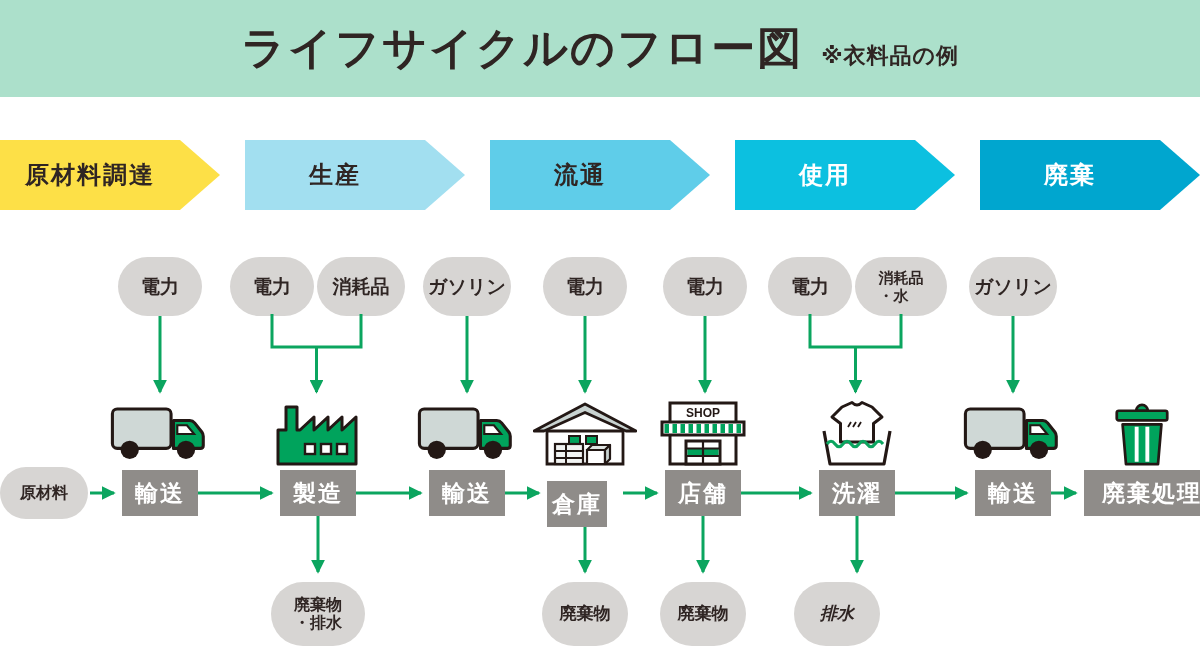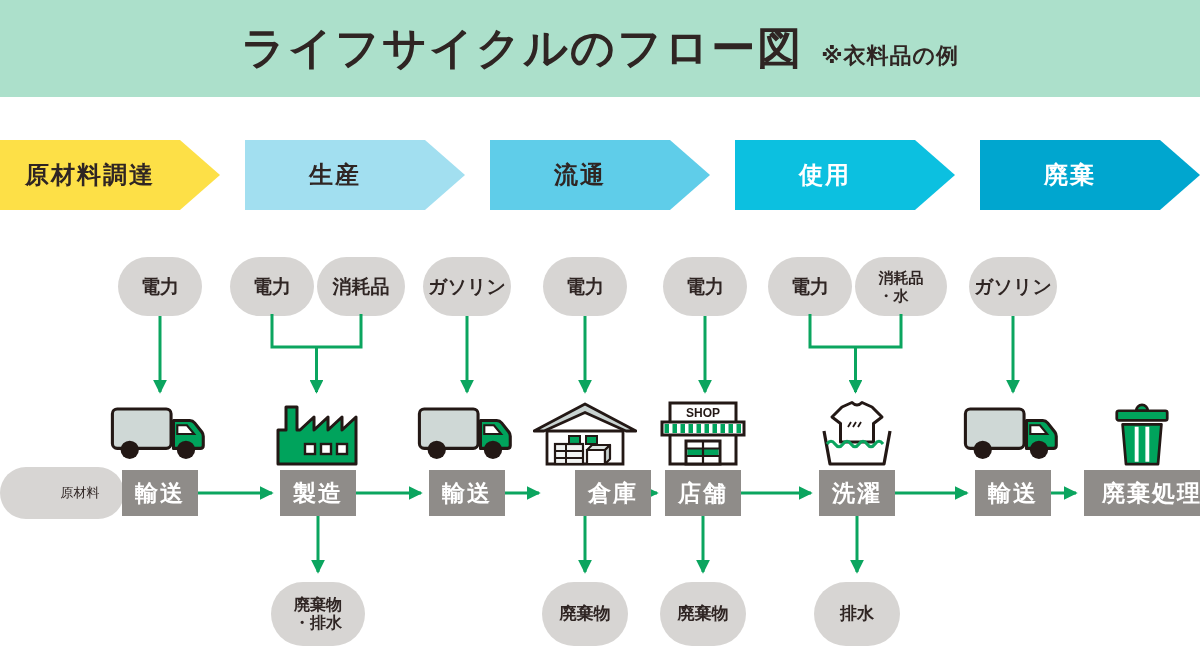--- a/index.html
+++ b/index.html
@@ -35,21 +35,21 @@
     font-weight:bold;color:#2f2523;white-space:pre-line;line-height:1.15;
   }
   .bubble.in{top:257px;height:59px;font-size:19px;}
   .bubble.small{font-size:15px;}
   .bubble.out{top:582px;height:64px;font-size:17px;}
   .bubble.out.small{font-size:16px;}
   
   .source-pill{
     position:absolute;left:0;top:467px;width:88px;height:52px;background:#d7d5d3;
     border-radius:26px;display:flex;align-items:center;justify-content:center;
-    font-size:13px;font-weight:normal;color:#2f2523;padding-left:36px;
+    font-size:16px;font-weight:bold;color:#2f2523;
   }
   
   .step-box{
     position:absolute;top:470px;height:46px;background:#8f8c89;
     display:flex;align-items:center;justify-content:center;
     font-size:23px;font-weight:bold;color:#fff;letter-spacing:2px;
   }
   
   .icon{position:absolute;top:400px;}
   
@@ -208,25 +208,25 @@
       <rect x="9" y="9" width="52" height="10" rx="2" fill="#00a35c" stroke="#231815" stroke-width="2.8"></rect>
       <polygon points="15,23 55,23 51.5,64 18.5,64" fill="#00a35c" stroke="#231815" stroke-width="2.8" stroke-linejoin="round"></polygon>
       <path d="M29.5,25.5 V61.5 M40.5,25.5 V61.5" stroke="#fff" stroke-width="4" fill="none"></path>
     </svg>
   </div>
 
   <div class="source-pill">原材料</div>
   <div class="step-box" style="left:122px;width:76px;">輸送</div>
   <div class="step-box" style="left:280px;width:76px;">製造</div>
   <div class="step-box" style="left:429px;width:76px;">輸送</div>
-  <div class="step-box" style="left:575px;width:76px;">倉庫</div>
+  <div class="step-box" style="left:547px;width:60px;margin-top:11px;">倉庫</div>
   <div class="step-box" style="left:665px;width:76px;">店舗</div>
   <div class="step-box" style="left:819px;width:76px;">洗濯</div>
   <div class="step-box" style="left:975px;width:76px;">輸送</div>
   <div class="step-box" style="left:1084px;width:136px;">廃棄処理</div>
 
   <div class="bubble out small" style="left:271px;width:94px;">廃棄物
 ・排水</div>
   <div class="bubble out" style="left:542px;width:86px;">廃棄物</div>
   <div class="bubble out" style="left:660px;width:86px;">廃棄物</div>
-  <div class="bubble out" style="left:814px;width:86px;">排水</div>
+  <div class="bubble out" style="left:794px;width:86px;font-style:italic;">排水</div>
 
 </div>
 
 </body></html>

